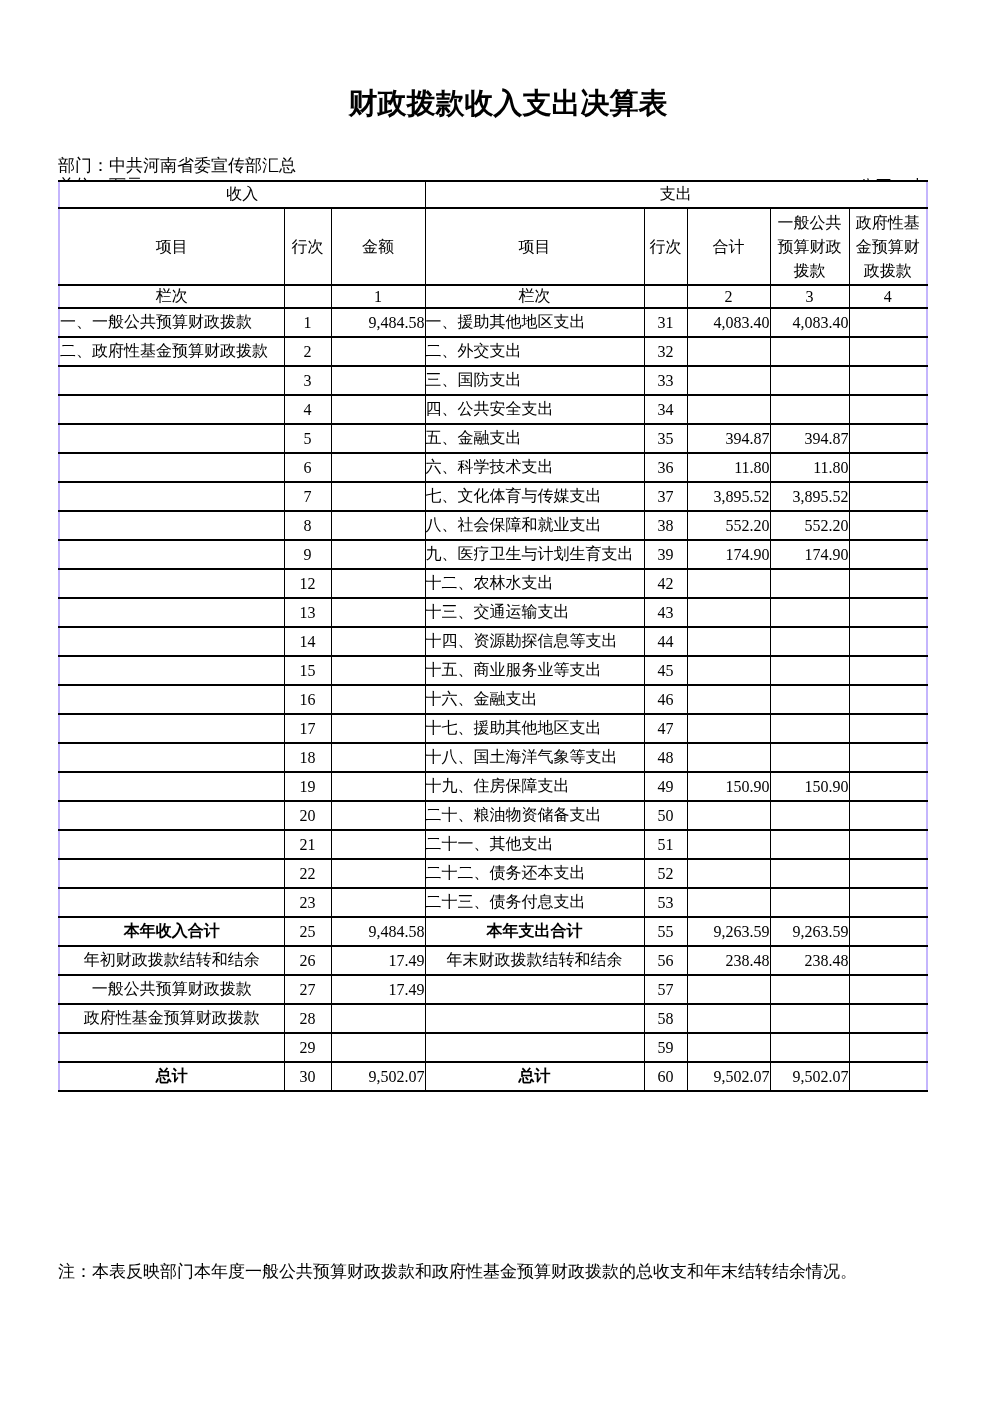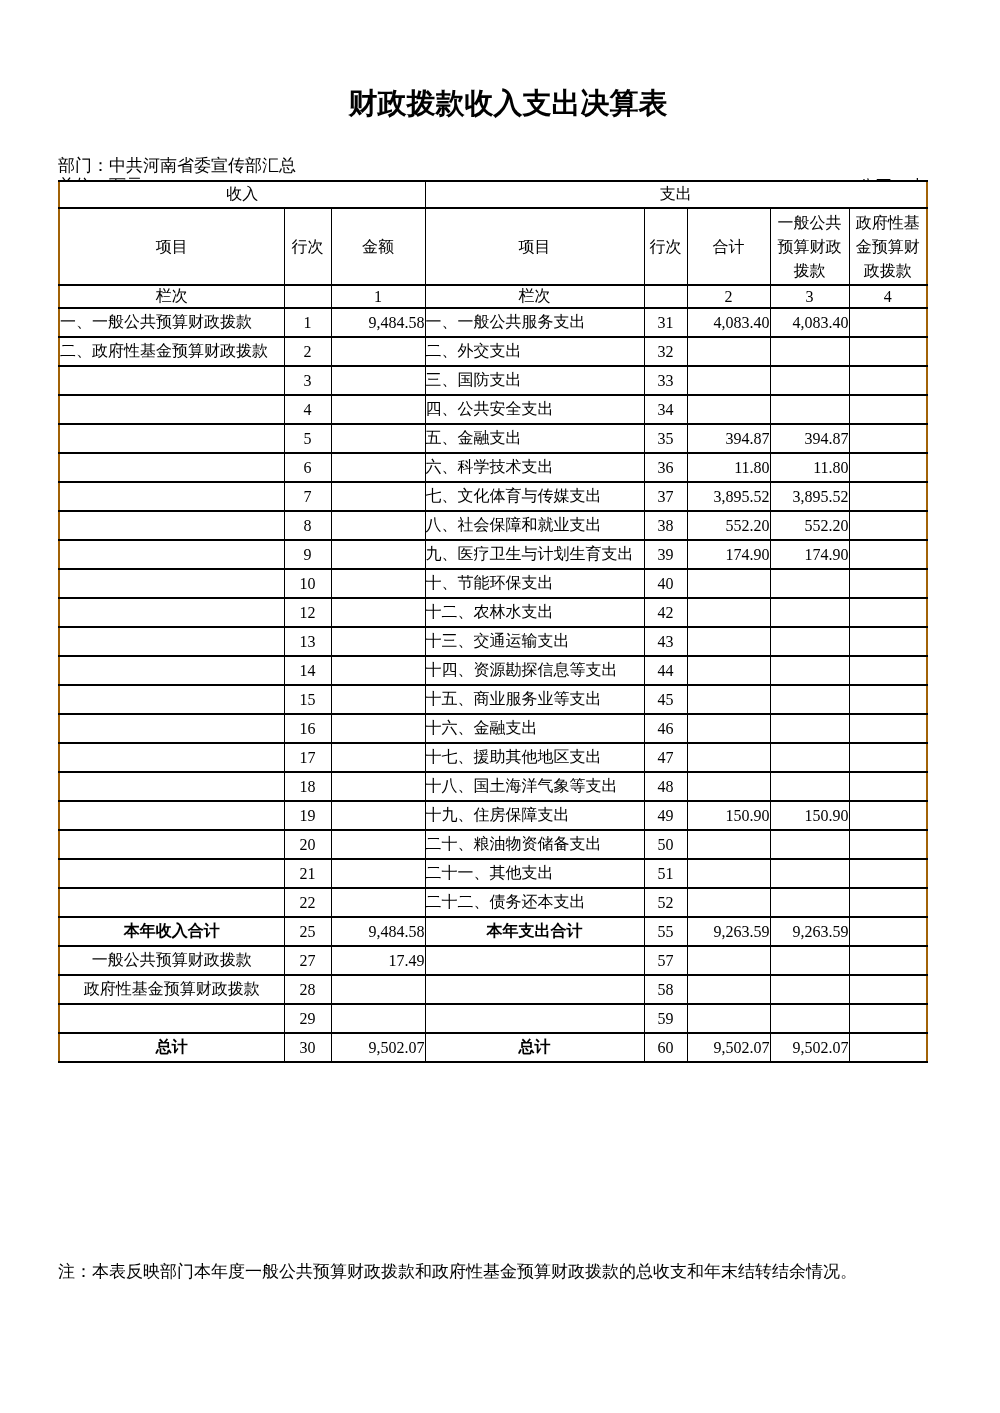--- a/index.html
+++ b/index.html
@@ -43,21 +43,21 @@
     line-height: 20px;
     flex-direction: column;
   }
   table.statement {
     position: absolute;
     top: 180px;
     left: 58px;
     width: 868px;
     border-collapse: collapse;
     table-layout: fixed;
-    border: 2px solid #a16207;
+    border: 2px solid #c4b5fd;
   }
   table.statement td {
     border-left: 1px solid #000;
     border-right: 1px solid #000;
     border-top: 2px solid #000;
     border-bottom: 2px solid #000;
     font-size: 16px;
     padding: 0;
     overflow: hidden;
     white-space: nowrap;
@@ -132,21 +132,21 @@
         <td>2</td>
         <td>3</td>
         <td>4</td>
       </tr>
     </thead>
     <tbody>
         <tr>
           <td class="item gray">一、一般公共预算财政拨款</td>
           <td class="line gray">1</td>
           <td class="amount">9,484.58</td>
-          <td class="item gray">一、一般公共服务支出</td>
+          <td class="item gray">一、援助其他地区支出</td>
           <td class="line gray">31</td>
           <td class="amount">4,083.40</td>
           <td class="amount">4,083.40</td>
           <td class="amount"></td>
         </tr>
         <tr>
           <td class="item gray">二、政府性基金预算财政拨款</td>
           <td class="line gray">2</td>
           <td class="amount"></td>
           <td class="item gray">二、外交支出</td>
@@ -220,30 +220,20 @@
           <td class="line gray">9</td>
           <td class="amount"></td>
           <td class="item gray">九、医疗卫生与计划生育支出</td>
           <td class="line gray">39</td>
           <td class="amount">174.90</td>
           <td class="amount">174.90</td>
           <td class="amount"></td>
         </tr>
         <tr>
           <td class="item gray"></td>
-          <td class="line gray">10</td>
-          <td class="amount"></td>
-          <td class="item gray">十、节能环保支出</td>
-          <td class="line gray">40</td>
-          <td class="amount"></td>
-          <td class="amount"></td>
-          <td class="amount"></td>
-        </tr>
-        <tr>
-          <td class="item gray"></td>
           <td class="line gray">12</td>
           <td class="amount"></td>
           <td class="item gray">十二、农林水支出</td>
           <td class="line gray">42</td>
           <td class="amount"></td>
           <td class="amount"></td>
           <td class="amount"></td>
         </tr>
         <tr>
           <td class="item gray"></td>
@@ -334,35 +324,55 @@
           <td class="amount"></td>
           <td class="amount"></td>
           <td class="amount"></td>
         </tr>
         <tr>
           <td class="item gray"></td>
           <td class="line gray">22</td>
           <td class="amount"></td>
           <td class="item gray">二十二、债务还本支出</td>
           <td class="line gray">52</td>
+          <td class="amount"></td>
+          <td class="amount"></td>
+          <td class="amount"></td>
+        </tr>
+        <tr>
+          <td class="item gray"></td>
+          <td class="line gray">23</td>
+          <td class="amount"></td>
+          <td class="item gray">二十三、债务付息支出</td>
+          <td class="line gray">53</td>
           <td class="amount"></td>
           <td class="amount"></td>
           <td class="amount"></td>
         </tr>
         <tr>
           <td class="item gray center bold">本年收入合计</td>
           <td class="line gray">25</td>
           <td class="amount">9,484.58</td>
           <td class="item gray center bold">本年支出合计</td>
           <td class="line gray">55</td>
           <td class="amount">9,263.59</td>
           <td class="amount">9,263.59</td>
           <td class="amount"></td>
         </tr>
         <tr>
+          <td class="item gray center">年初财政拨款结转和结余</td>
+          <td class="line gray">26</td>
+          <td class="amount">17.49</td>
+          <td class="item gray center">年末财政拨款结转和结余</td>
+          <td class="line gray">56</td>
+          <td class="amount">238.48</td>
+          <td class="amount">238.48</td>
+          <td class="amount"></td>
+        </tr>
+        <tr>
           <td class="item gray center">一般公共预算财政拨款</td>
           <td class="line gray">27</td>
           <td class="amount">17.49</td>
           <td class="item gray center"></td>
           <td class="line gray">57</td>
           <td class="amount"></td>
           <td class="amount"></td>
           <td class="amount"></td>
         </tr>
         <tr>

